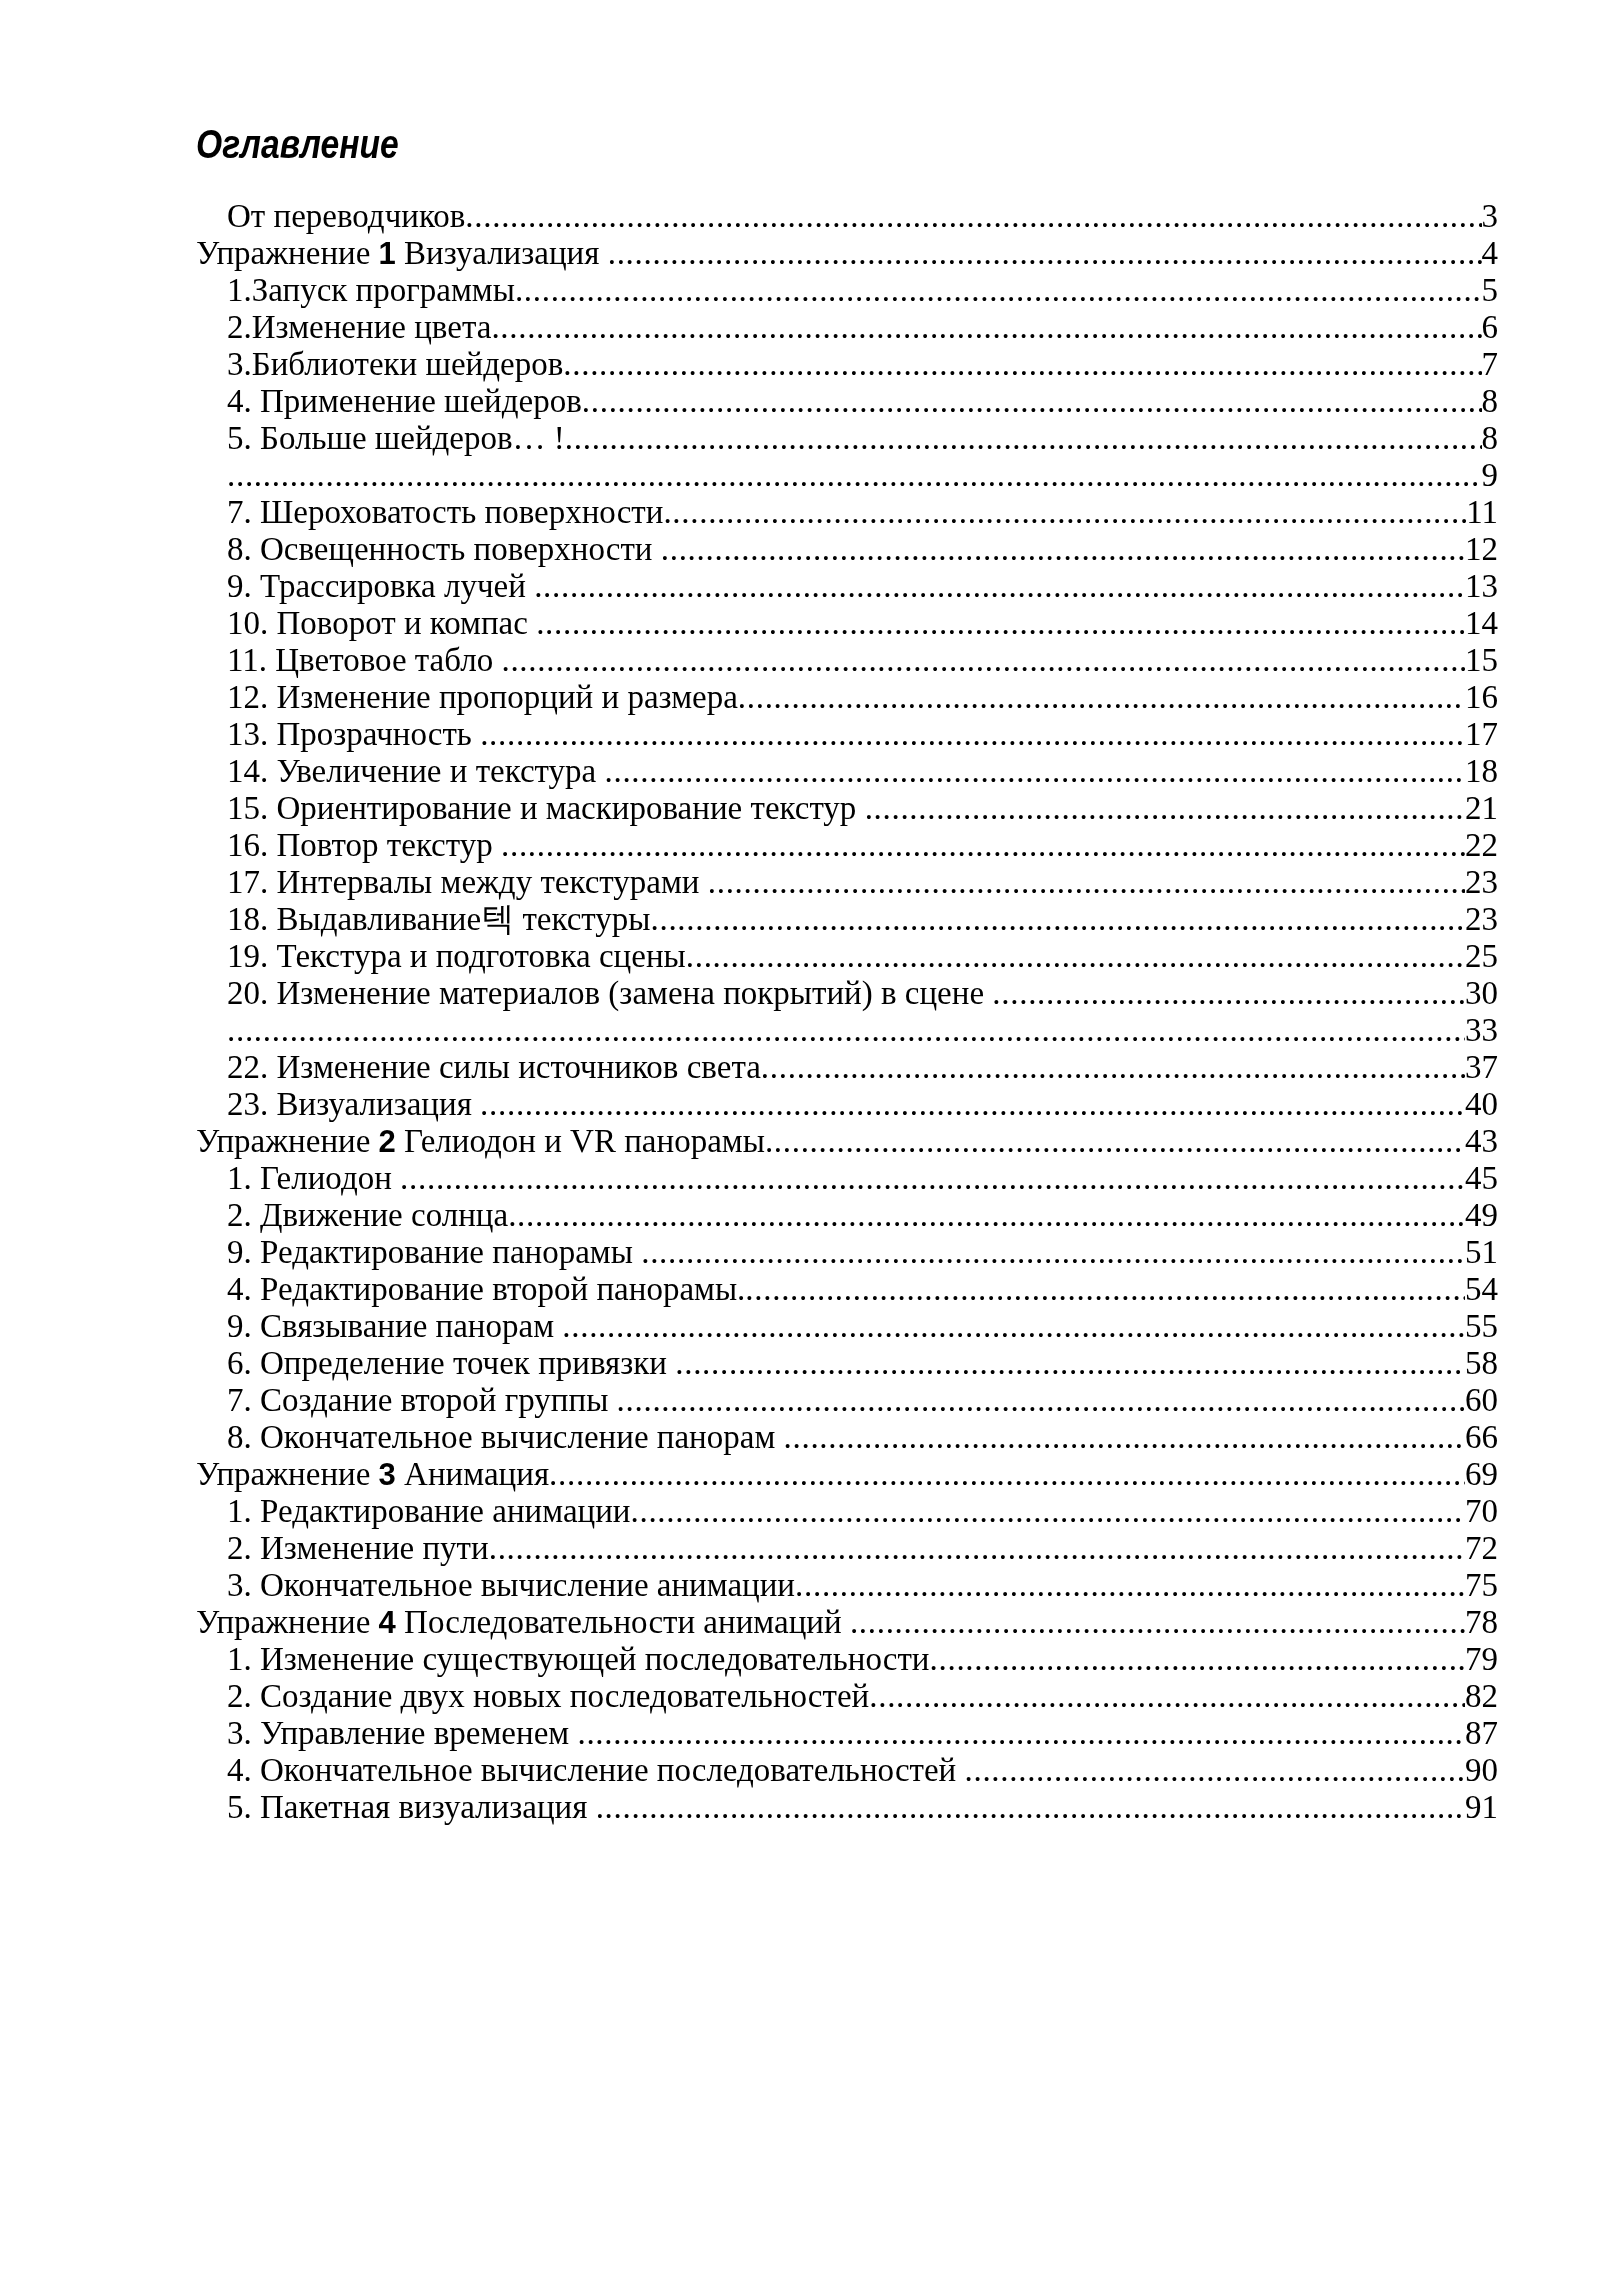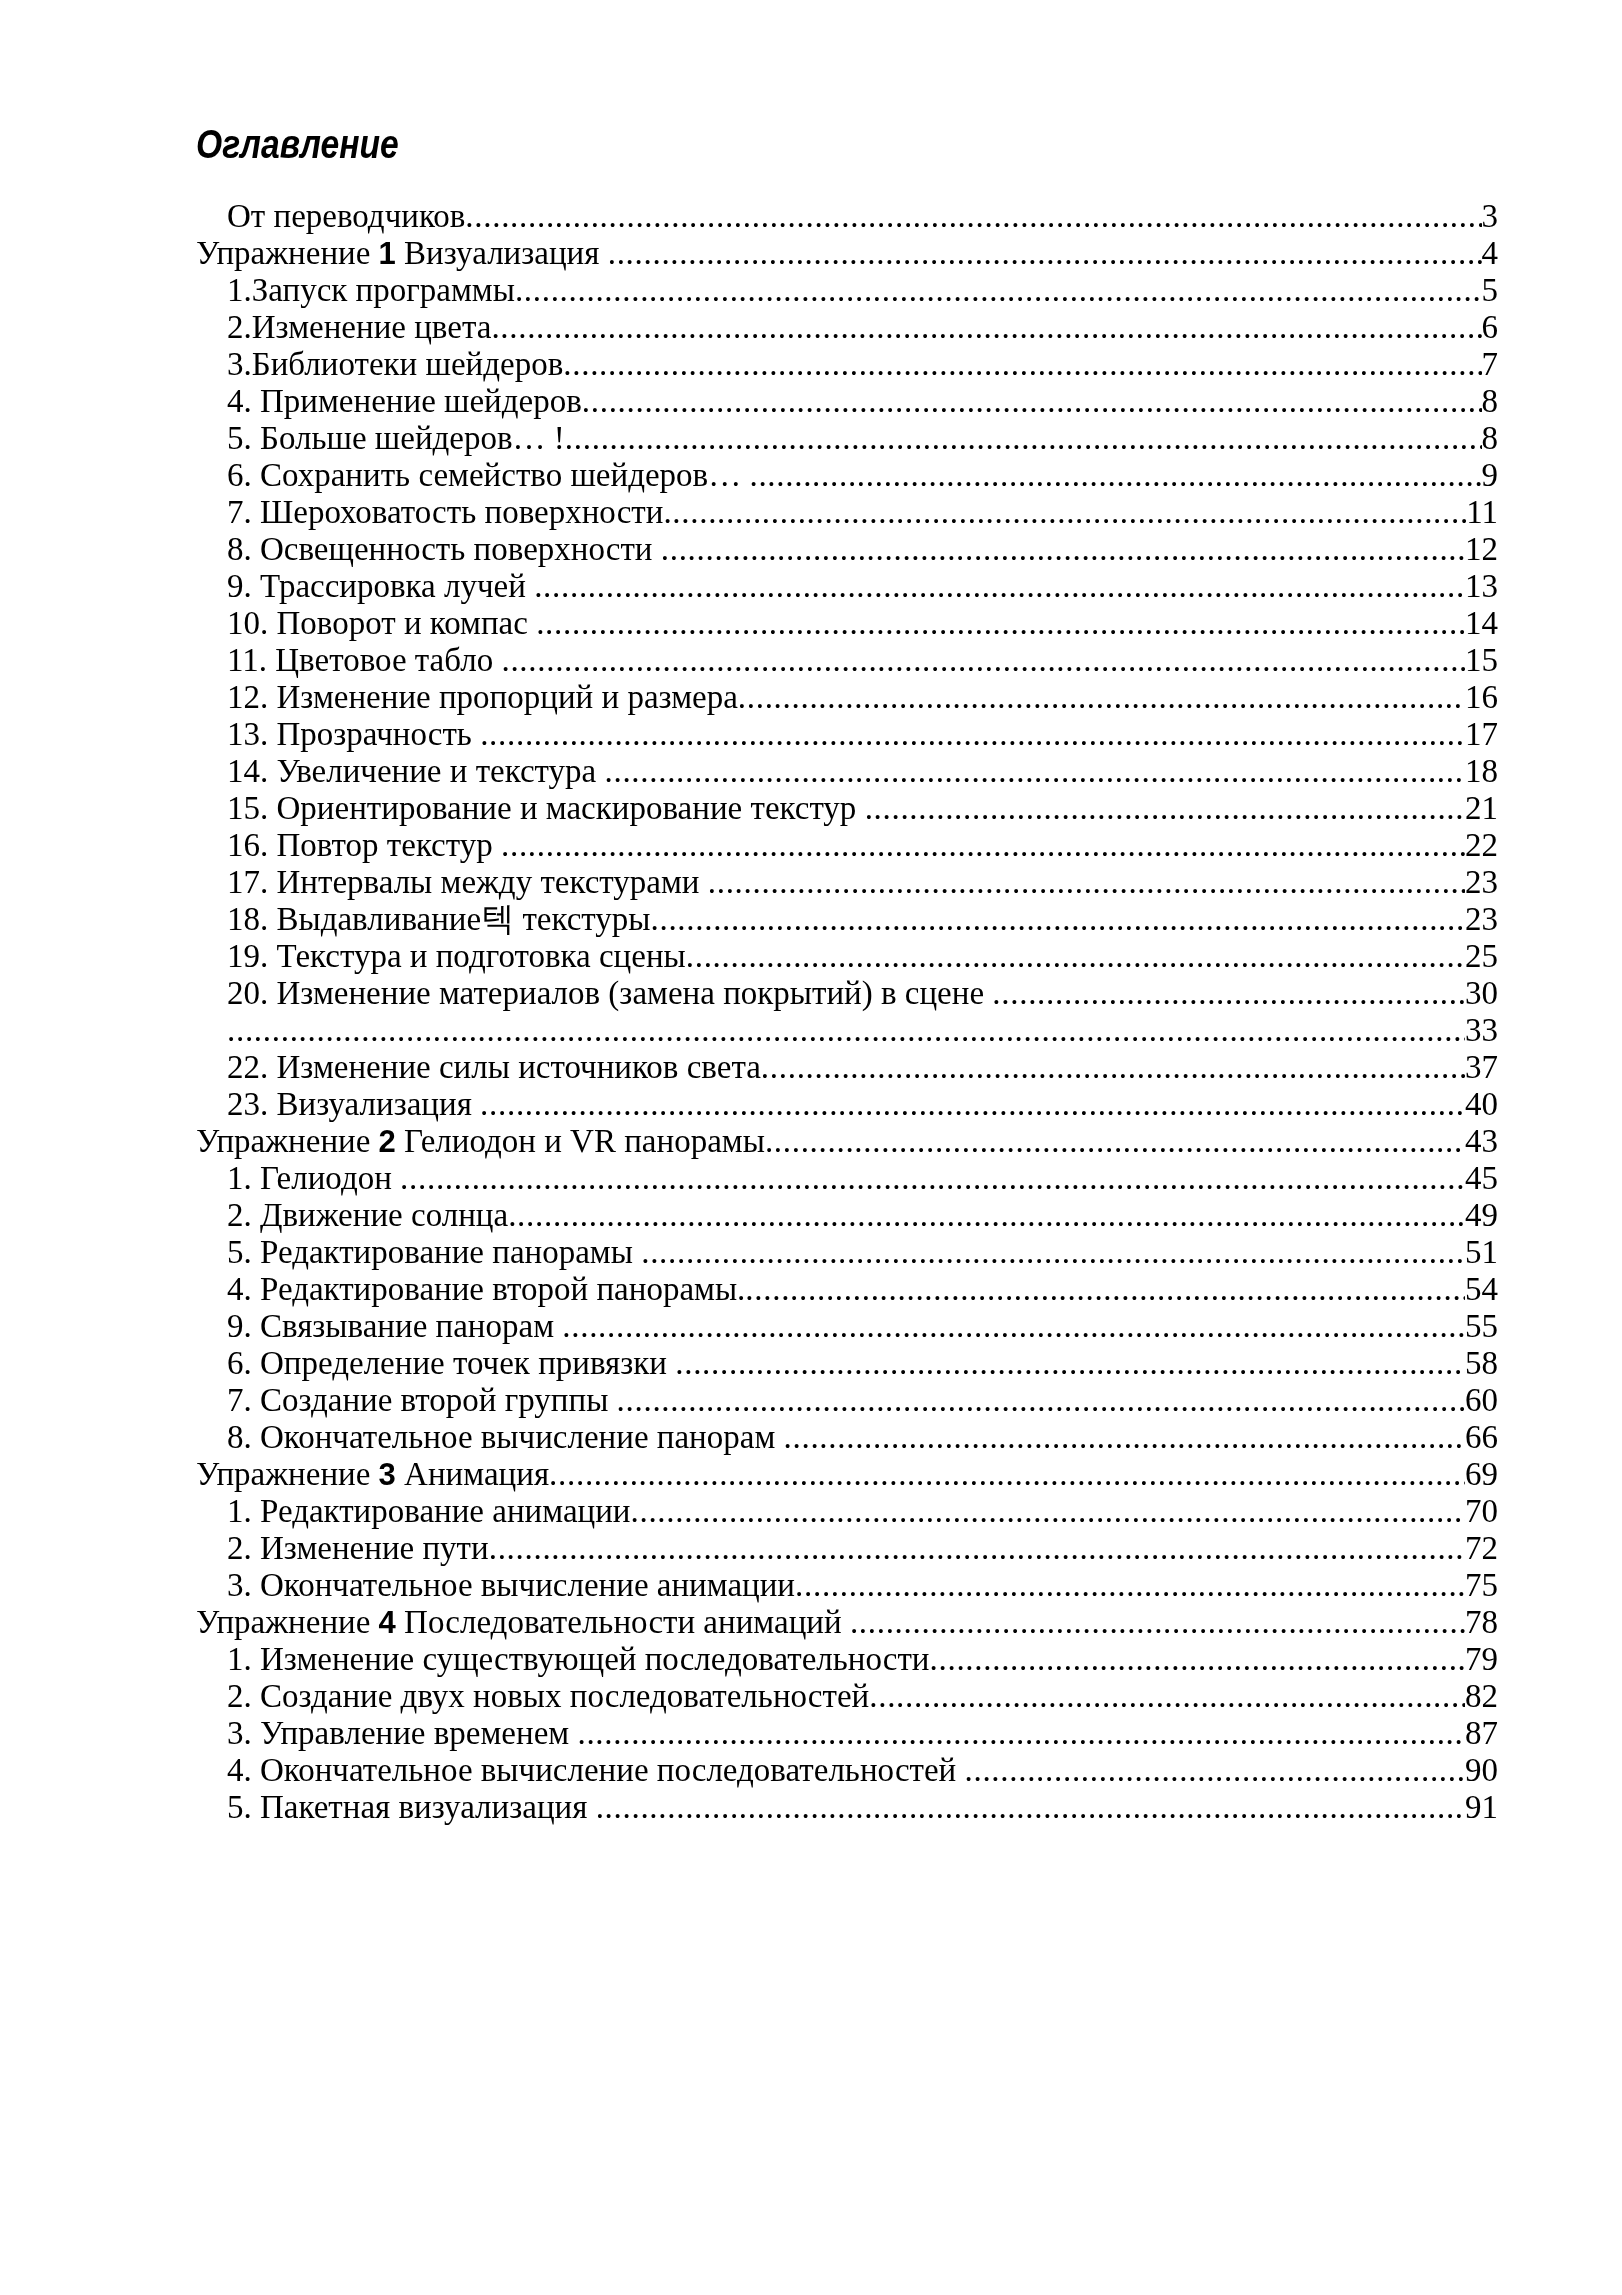--- a/index.html
+++ b/index.html
@@ -104,21 +104,20 @@
     <span class="label">4. Применение шейдеров</span>
     <span class="leader" aria-hidden="true">............................................................................................................................................................................................................................................................................................................</span>
     <span class="pagenum">8</span>
   </div>
         <div class="row lvl1">
     <span class="label">5. Больше шейдеров… !</span>
     <span class="leader" aria-hidden="true">............................................................................................................................................................................................................................................................................................................</span>
     <span class="pagenum">8</span>
   </div>
         <div class="row lvl1">
-    <span class="label">6. Сохранить семейство шейдеров… </span>
     <span class="leader" aria-hidden="true">............................................................................................................................................................................................................................................................................................................</span>
     <span class="pagenum">9</span>
   </div>
         <div class="row lvl1">
     <span class="label">7. Шероховатость поверхности</span>
     <span class="leader" aria-hidden="true">............................................................................................................................................................................................................................................................................................................</span>
     <span class="pagenum">11</span>
   </div>
         <div class="row lvl1">
     <span class="label">8. Освещенность поверхности </span>
@@ -208,21 +207,21 @@
     <span class="label">1. Гелиодон </span>
     <span class="leader" aria-hidden="true">............................................................................................................................................................................................................................................................................................................</span>
     <span class="pagenum">45</span>
   </div>
         <div class="row lvl1">
     <span class="label">2. Движение солнца</span>
     <span class="leader" aria-hidden="true">............................................................................................................................................................................................................................................................................................................</span>
     <span class="pagenum">49</span>
   </div>
         <div class="row lvl1">
-    <span class="label">5. Редактирование панорамы </span>
+    <span class="label">9. Редактирование панорамы </span>
     <span class="leader" aria-hidden="true">............................................................................................................................................................................................................................................................................................................</span>
     <span class="pagenum">51</span>
   </div>
         <div class="row lvl1">
     <span class="label">4. Редактирование второй панорамы.</span>
     <span class="leader" aria-hidden="true">............................................................................................................................................................................................................................................................................................................</span>
     <span class="pagenum">54</span>
   </div>
         <div class="row lvl1">
     <span class="label">9. Связывание панорам </span>

